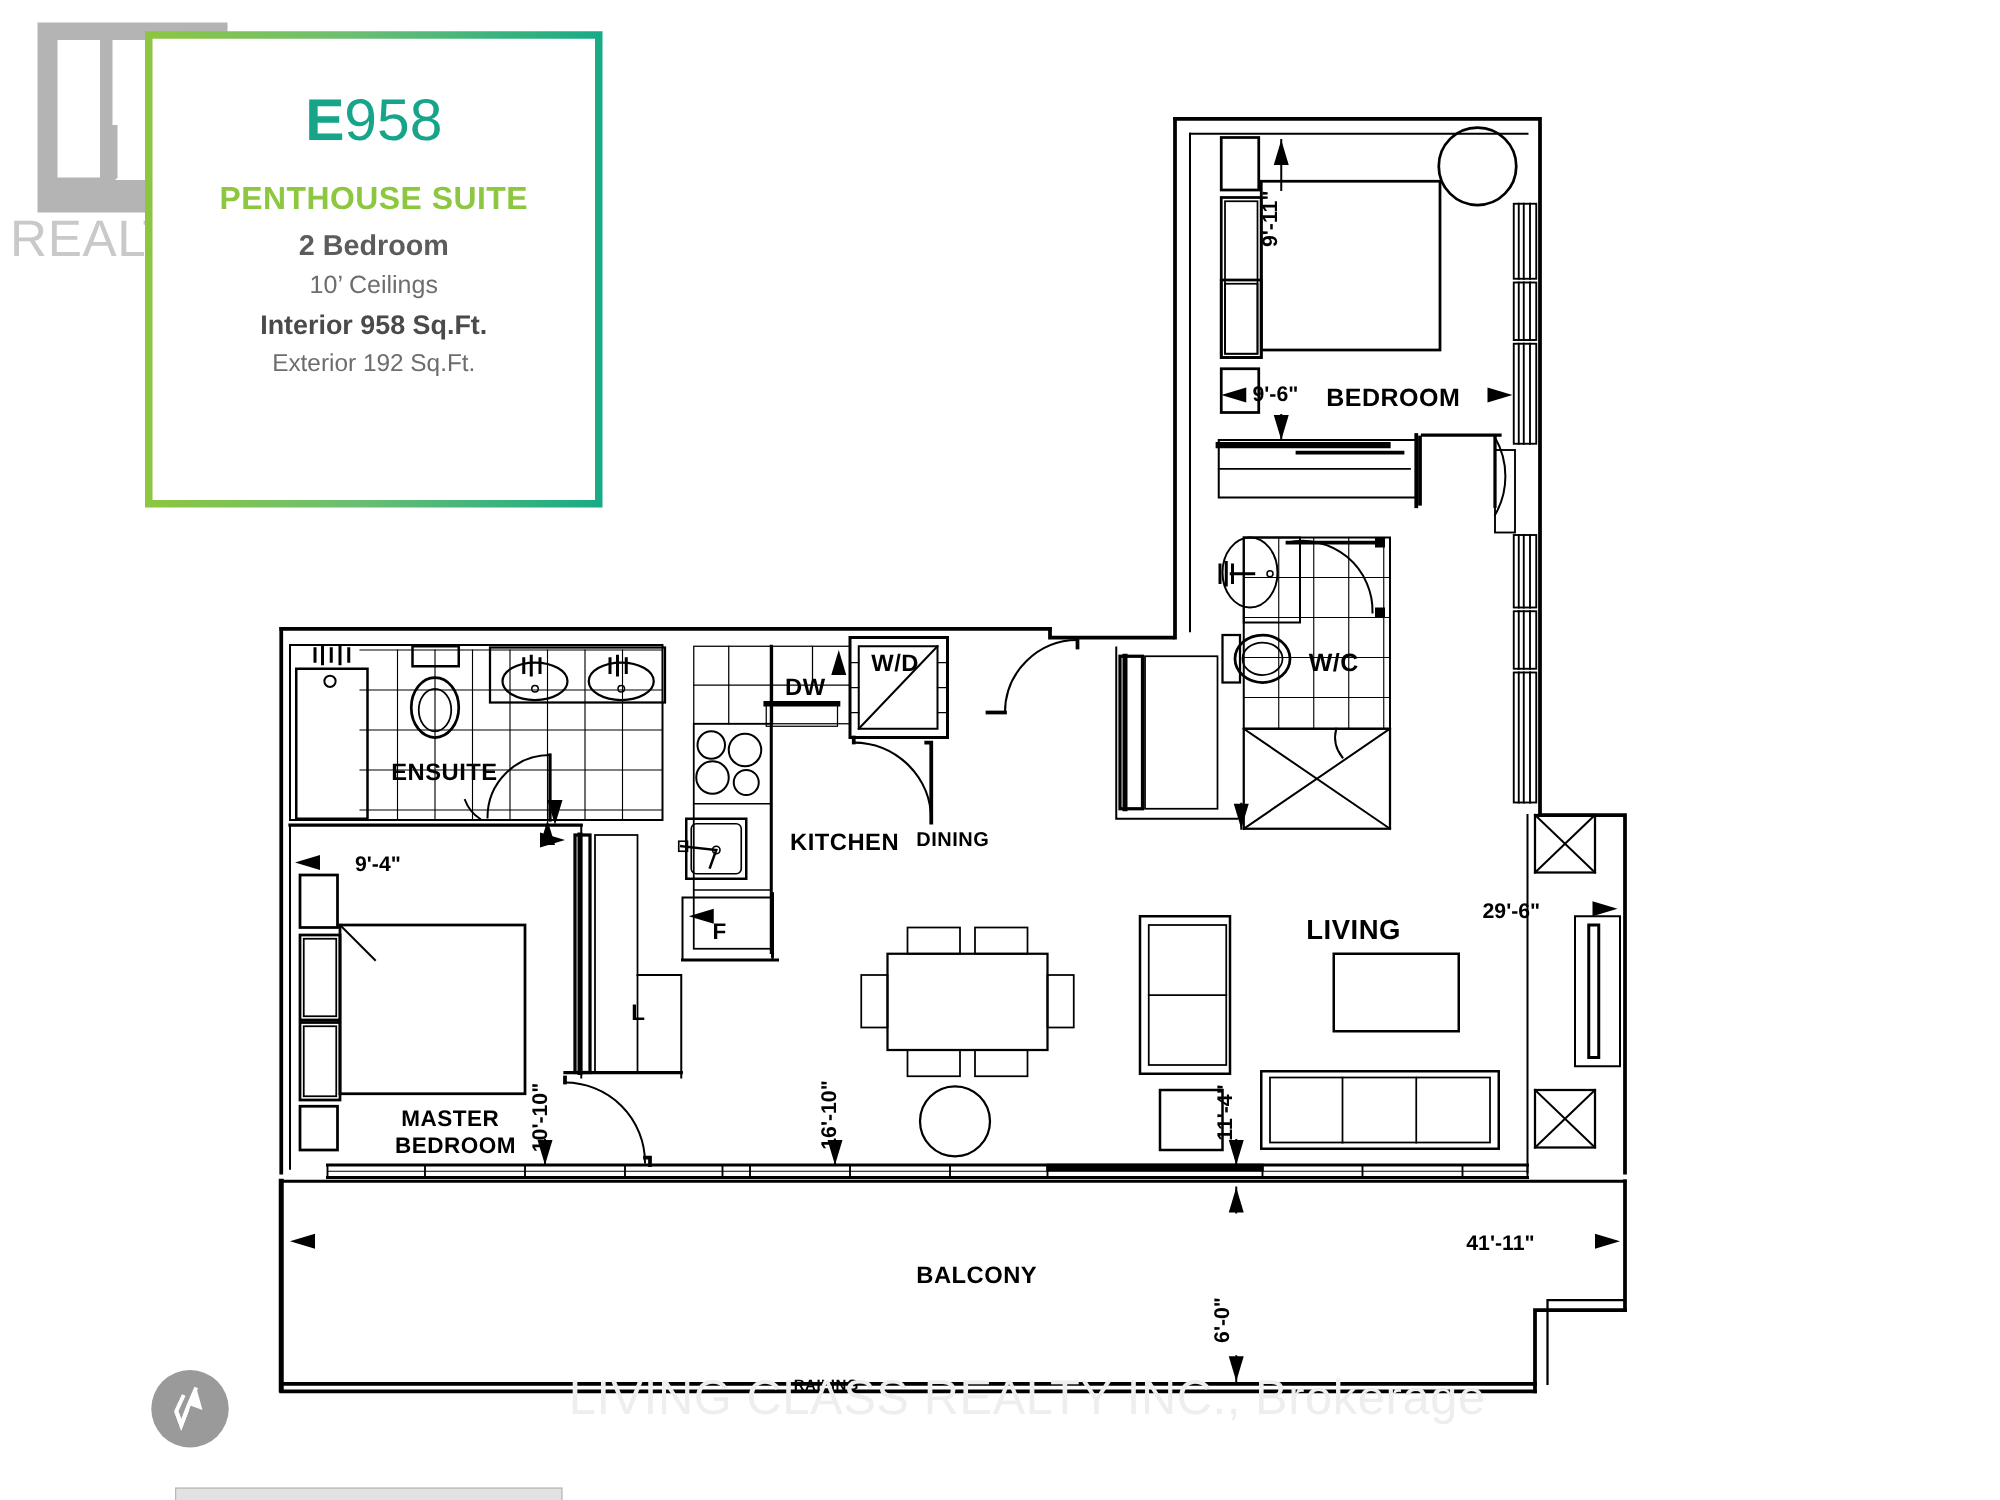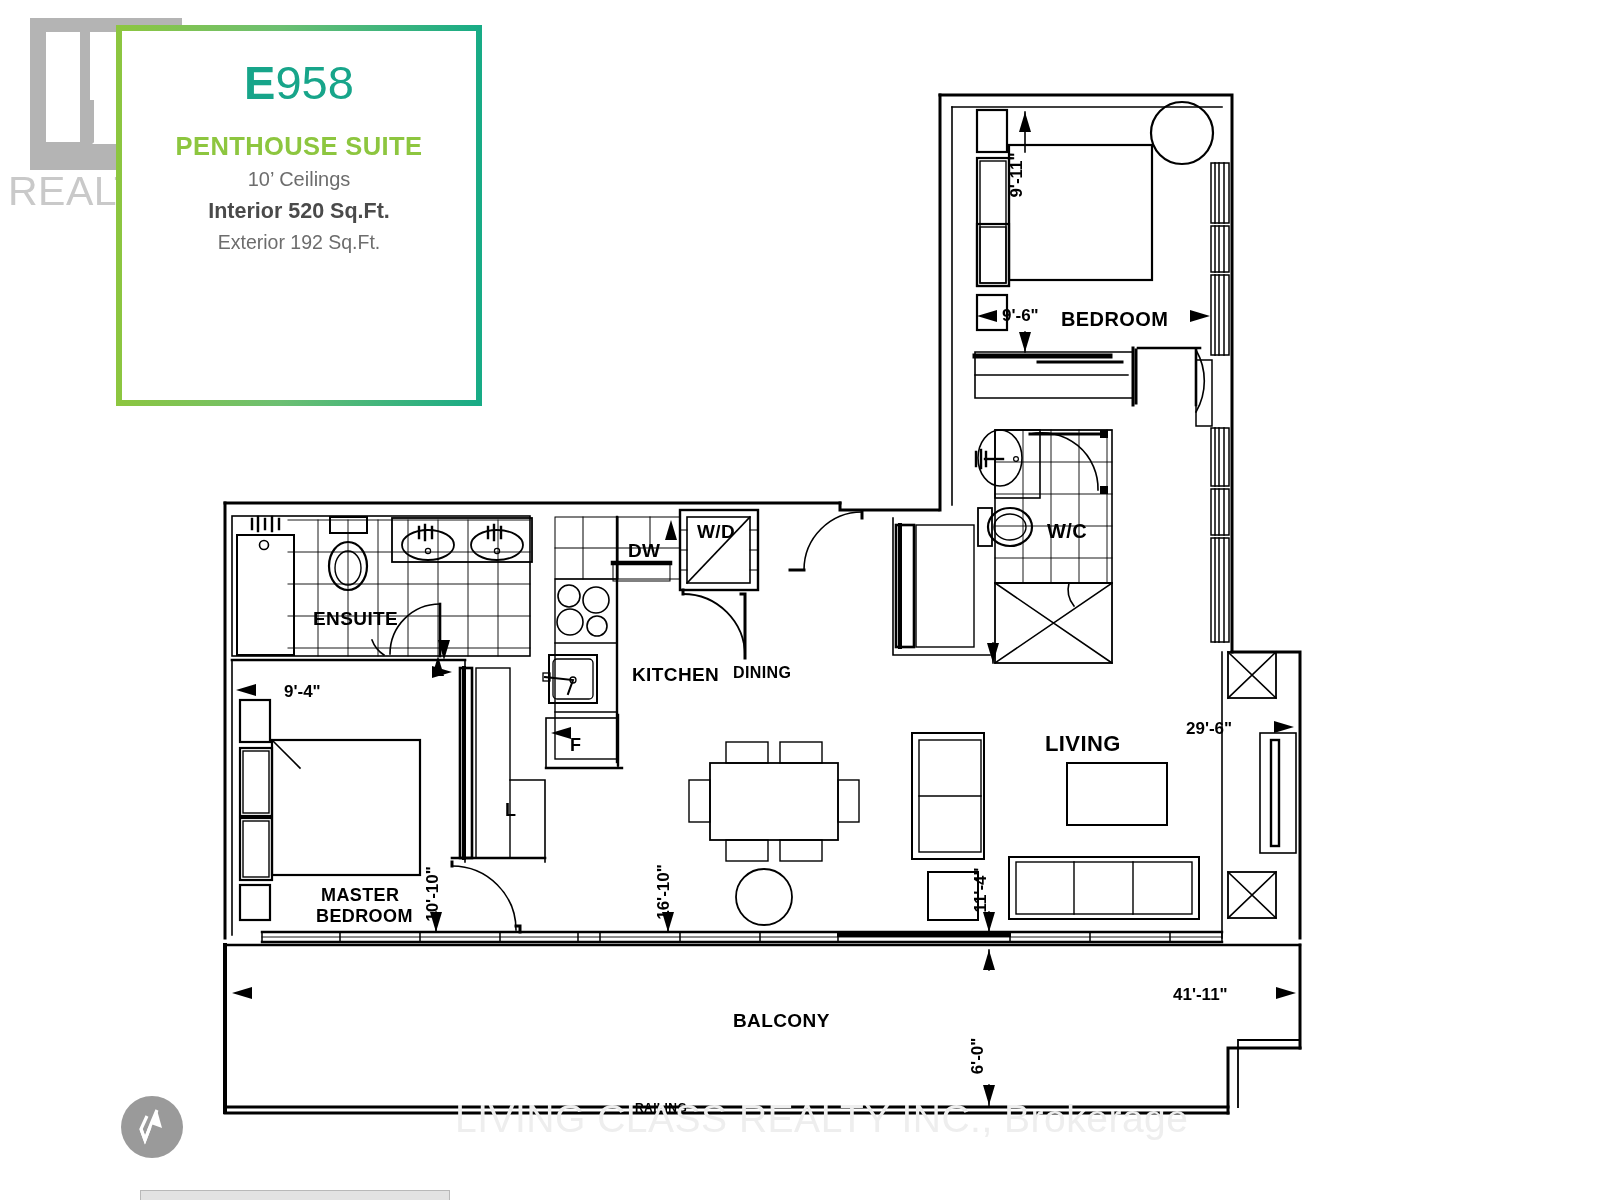--- a/index.html
+++ b/index.html
@@ -17,21 +17,21 @@
           border-right:62px solid #fff;}
   .rw-text{position:absolute;left:0;top:150px;font-size:41px;letter-spacing:.5px;
            color:#c9c9c9;font-family:"Liberation Sans",sans-serif;}
   .rw-reg{position:absolute;left:168px;top:156px;font-size:17px;color:#c9c9c9;}
 
   
   #info-panel{position:absolute;left:116px;top:25px;width:366px;height:381px;
      background:linear-gradient(90deg,#8dc63f 0%,#6cbf72 45%,#17ab86 100%);
      padding:6px;box-sizing:border-box;}
   #info-panel-inner{background:#ffffff;width:100%;height:100%;box-sizing:border-box;
-     padding-top:28px;text-align:center;}
+     padding-top:41px;text-align:center;}
   .ip-code{font-size:47px;font-weight:bold;color:#17a58a;letter-spacing:0px;line-height:1;}
   .ip-code .light{font-weight:400;}
   .ip-sub{font-size:25.5px;font-weight:bold;color:#8dc63f;letter-spacing:.4px;margin-top:26px;}
   .ip-l1{font-size:23px;font-weight:bold;color:#5c5c5c;margin-top:9px;}
   .ip-l2{font-size:20px;color:#6d6d6d;margin-top:7px;}
   .ip-l3{font-size:21.5px;font-weight:bold;color:#4a4a4a;margin-top:8px;}
   .ip-l4{font-size:19.5px;color:#6d6d6d;margin-top:7px;}
   .ip-l5{font-size:19.5px;color:#6d6d6d;margin-top:6px;}
 
   
@@ -65,22 +65,23 @@
     <div class="rw-leg"></div>
   </div>
   <div class="rw-text">REALTOR</div>
   <div class="rw-reg">®</div>
 </div>
 
 <div id="info-panel">
   <div id="info-panel-inner">
     <div class="ip-code"><span>E</span><span class="light">958</span></div>
     <div class="ip-sub">PENTHOUSE SUITE</div>
+    <div class="ip-l1">2 Bedroom</div>
     <div class="ip-l2">10’ Ceilings</div>
-    <div class="ip-l3">Interior 520 Sq.Ft.</div>
+    <div class="ip-l3">Interior 958 Sq.Ft.</div>
     <div class="ip-l4">Exterior 192 Sq.Ft.</div>
   </div>
 </div>
 
 <svg id="plan" viewBox="0 0 1600 1200">
   <g fill="none" stroke="#000" stroke-width="2.2" stroke-linecap="square">
 
     <path d="M940 95 L1232 95 L1232 652" stroke-width="3"></path>
     <path d="M940 95 L940 510" stroke-width="3"></path>
 

